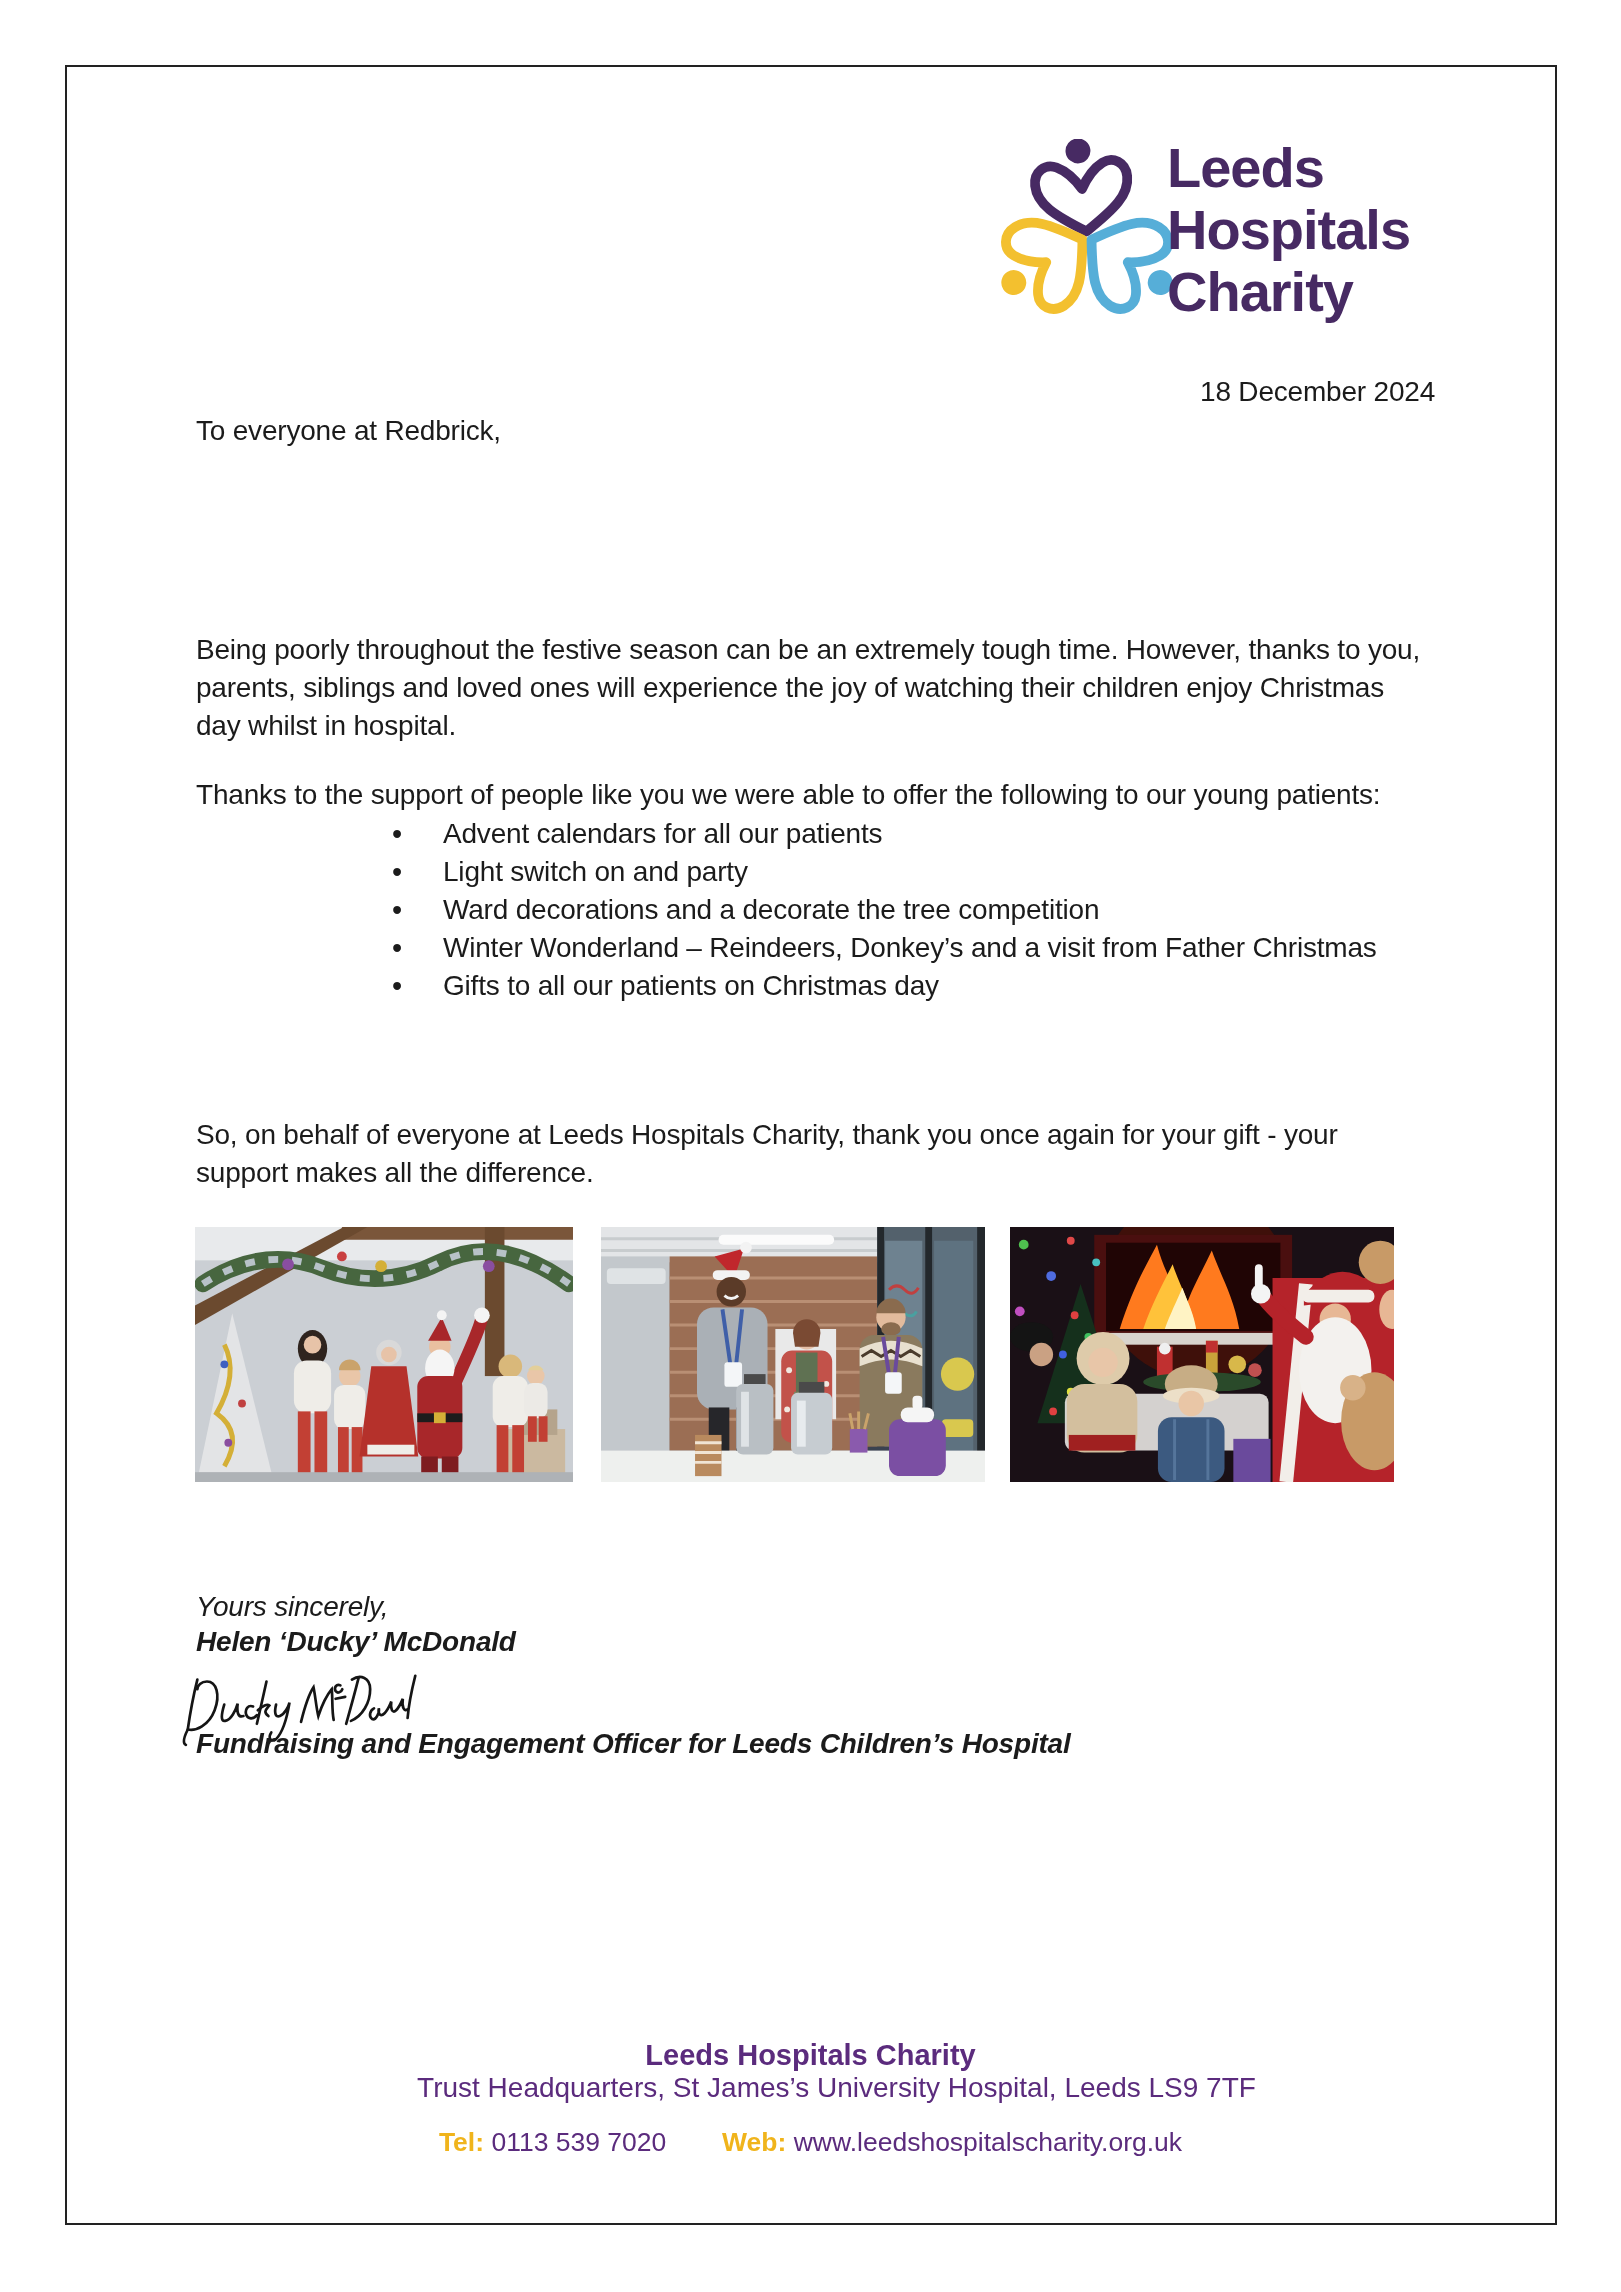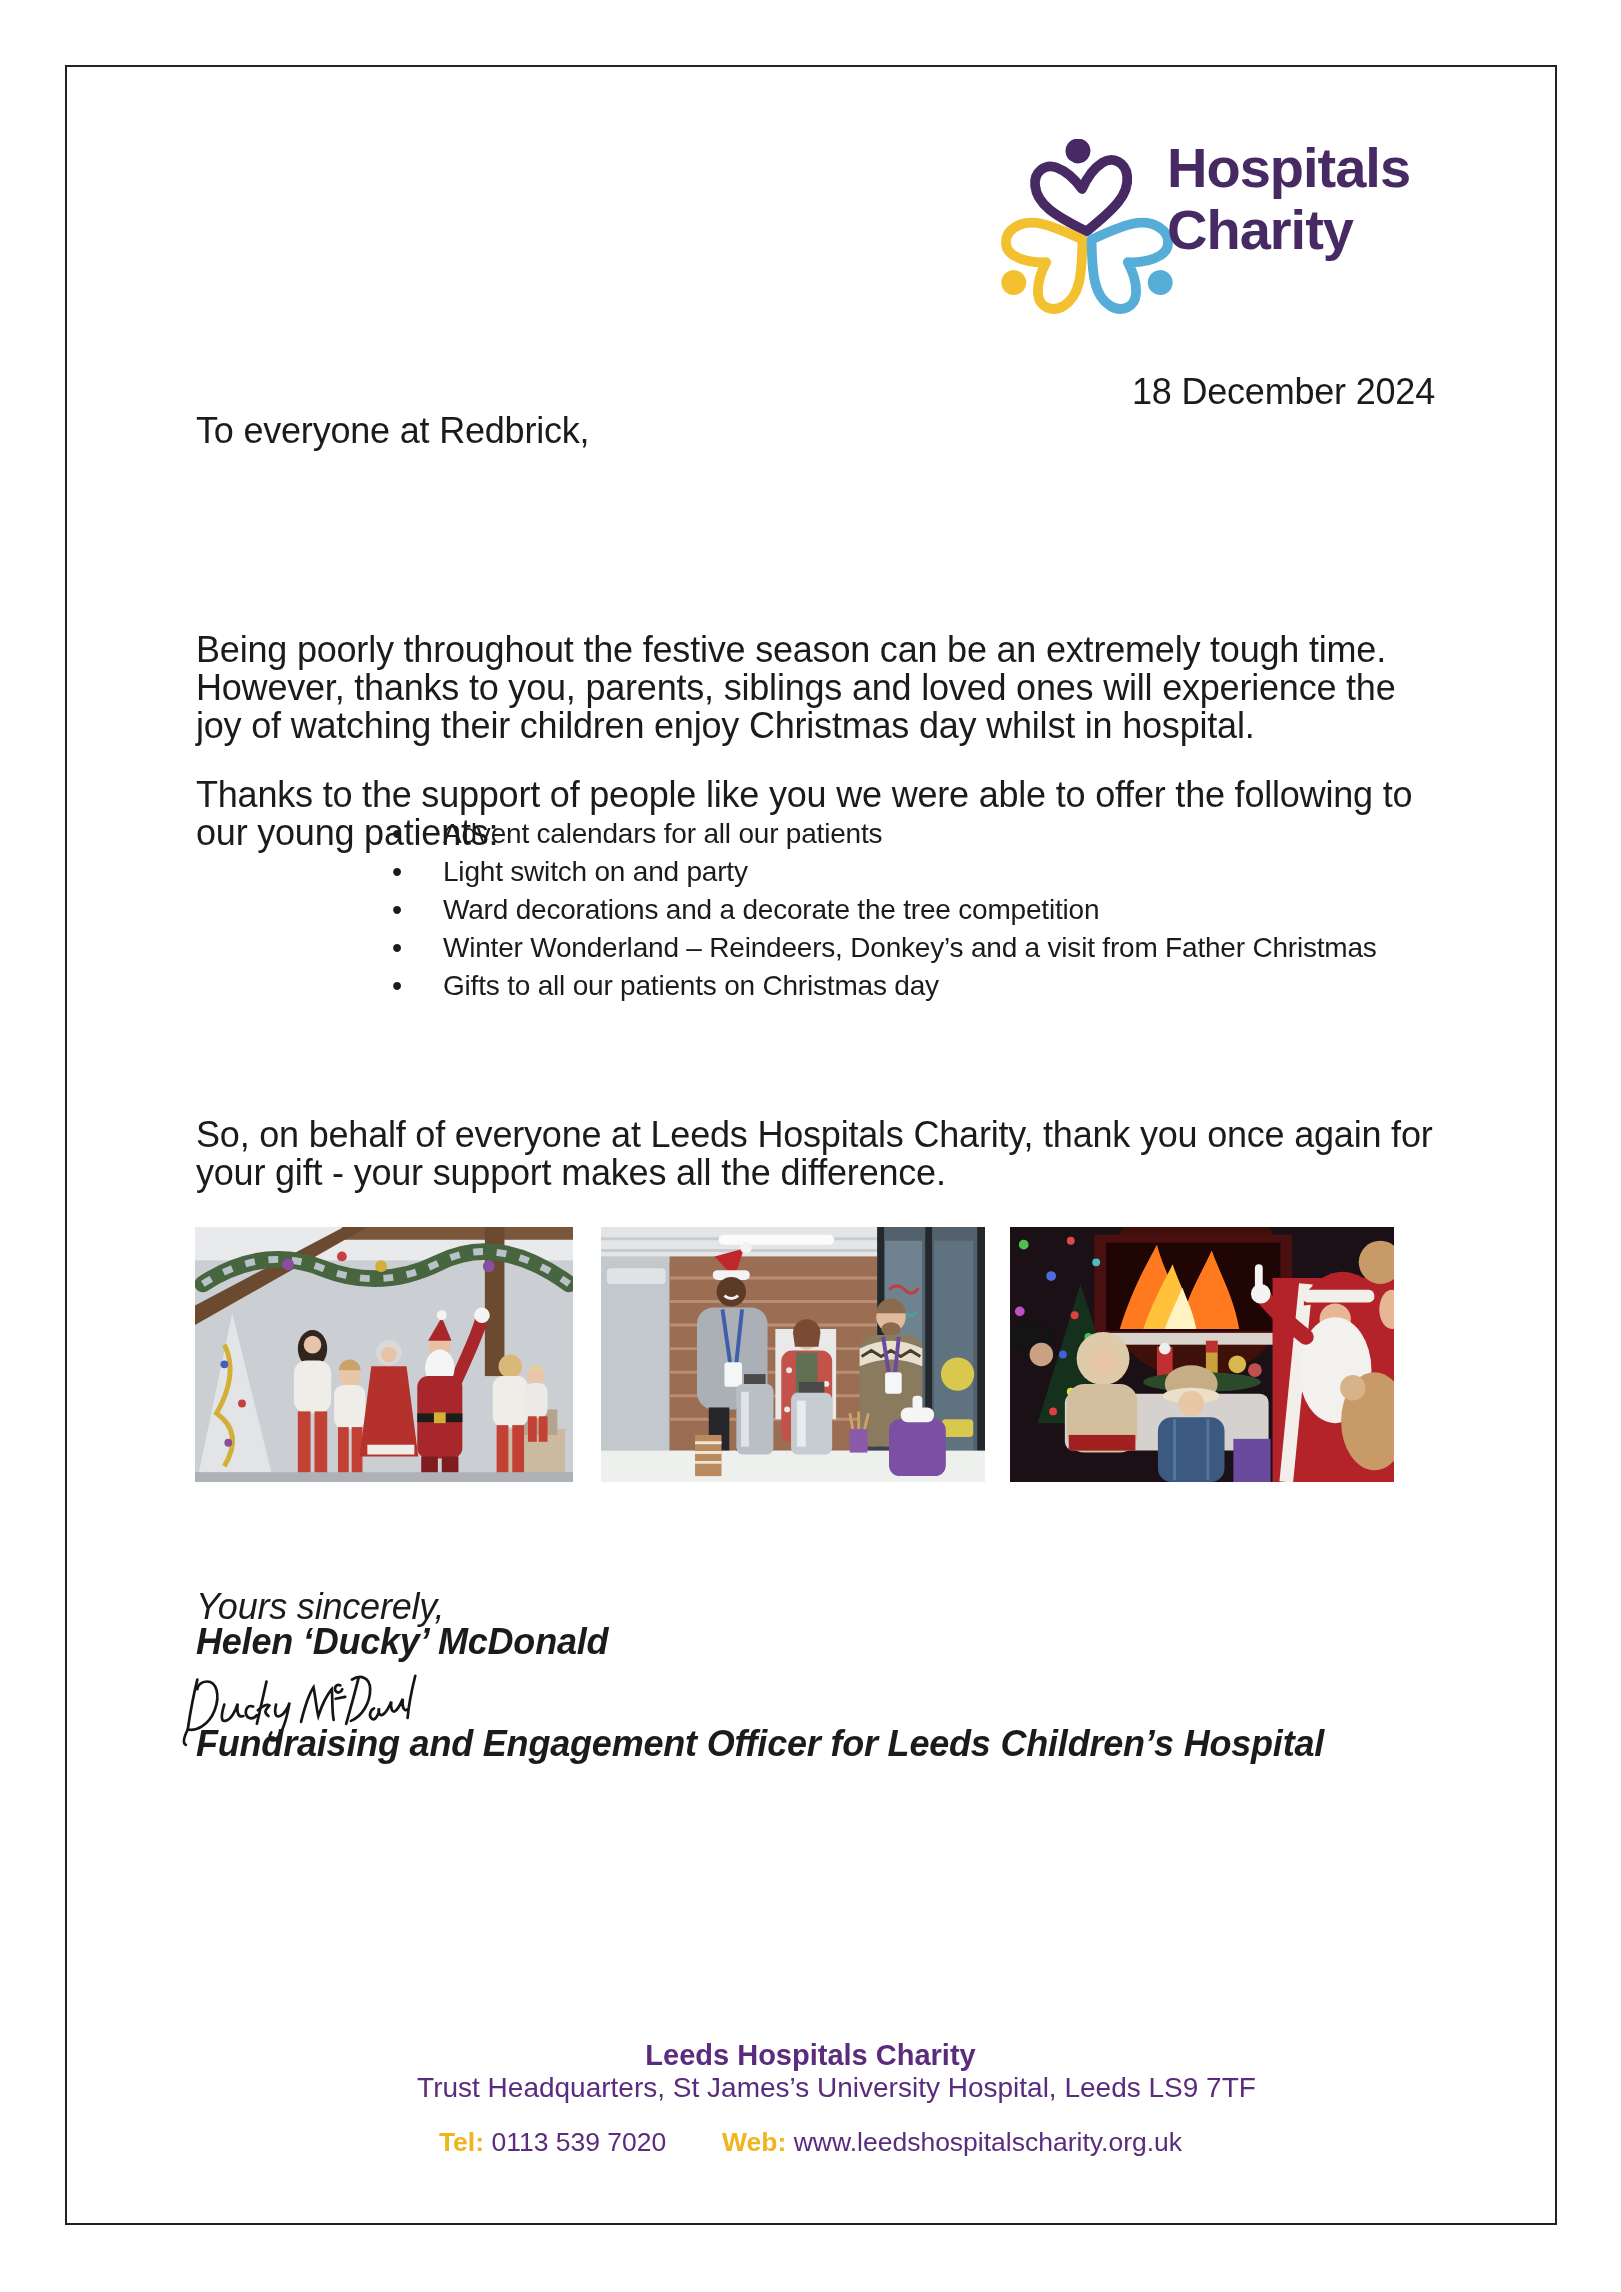--- a/index.html
+++ b/index.html
@@ -13,21 +13,21 @@
     border:2px solid #222; pointer-events:none;
   }
   
   .logo { position:absolute; left:998px; top:135px; width:461px; height:206px; }
   .logo-mark { position:absolute; left:0; top:3.9px; width:178px; height:192px; }
   .logo-text { position:absolute; left:169px; top:2px; line-height:62px; font-size:56px;
                color:var(--brand-purple,#472a63); letter-spacing:-1px; white-space:nowrap; }
   .logo-text .lt { font-weight:600; display:block; }
   .logo-text .lt-bold { font-weight:800; display:block; }
   
-  .txt { position:absolute; left:196px; width:1239px; font-size:36px; line-height:38px;
+  .txt { position:absolute; left:196px; width:1239px; font-size:28px; line-height:38px;
          letter-spacing:-0.2px; }
   .date { text-align:right; }
   ul.gift-list { position:absolute; left:196px; top:815px; width:1239px; margin:0; padding:0;
                  list-style:none; font-size:28px; letter-spacing:-0.2px; }
   ul.gift-list li { position:relative; height:38px; line-height:38px; padding-left:247px; }
   ul.gift-list li::before { content:"•"; position:absolute; left:196px; top:0; font-size:29px; }
   
   .photo { position:absolute; top:1227px; height:255px; overflow:hidden; }
   .photo svg { display:block; width:100%; height:100%; }
   #photo1 { left:195px;  width:378px; }
@@ -58,20 +58,21 @@
         <g id="heartUnit">
           <path d="M0,-6 C-34,-28 -52,-42 -52,-63 C-52,-79 -38,-87 -26,-81 C-16,-76 -8,-68 0,-54 C8,-68 16,-76 26,-81 C38,-87 52,-79 52,-63 C52,-42 34,-28 0,-6 Z" fill="none" stroke-width="11" stroke-linejoin="round"></path>
           <circle cx="0" cy="-97" r="14" stroke="none"></circle>
         </g>
       </defs>
       <use href="#heartUnit" stroke="#472a63" fill="#472a63" transform="rotate(-6)"></use>
       <use href="#heartUnit" stroke="#f3c02f" fill="#f3c02f" transform="rotate(-122)"></use>
       <use href="#heartUnit" stroke="#56aed8" fill="#56aed8" transform="rotate(122)"></use>
     </svg>
     <div class="logo-text">
+      <span class="lt">Leeds</span>
       <span class="lt">Hospitals</span>
       <span class="lt-bold">Charity</span>
     </div>
   </div>
 
   <div class="txt date" style="top:373px;">18 December 2024</div>
   <div class="txt" style="top:412px;">To everyone at Redbrick,</div>
   <div class="txt" style="top:631px;">Being poorly throughout the festive season can be an extremely tough time. However, thanks to you, parents, siblings and loved ones will experience the joy of watching their children enjoy Christmas day whilst in hospital.</div>
   <div class="txt" style="top:776px;">Thanks to the support of people like you we were able to offer the following to our young patients:</div>
 

